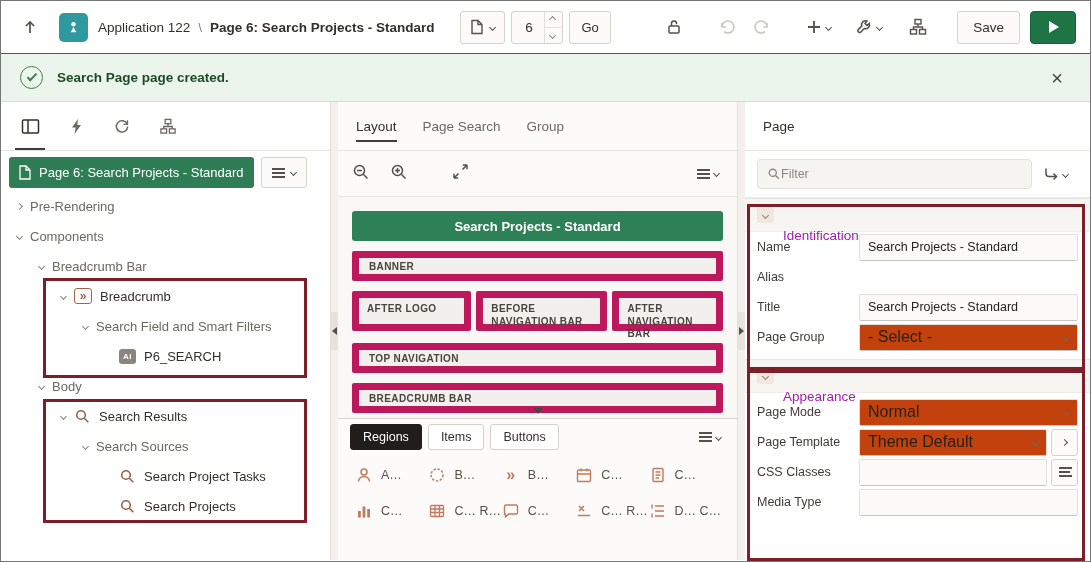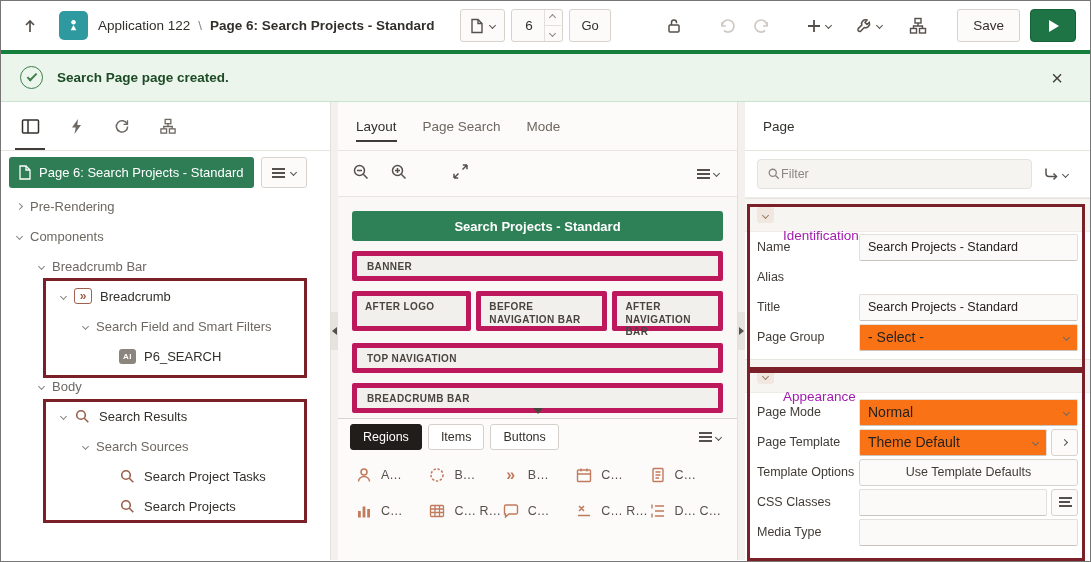--- a/index.html
+++ b/index.html
@@ -9,21 +9,21 @@
 
   
   .chev { display:inline-block; width:7px; height:7px; border-right:1.6px solid currentColor; border-bottom:1.6px solid currentColor; transform:rotate(45deg); }
   .chev.r { transform:rotate(-45deg); }
   .chev.sm { width:5px; height:5px; border-width:1.4px; }
   .burger { display:inline-block; width:13px; height:2px; background:currentColor; position:relative; }
   .burger::before,.burger::after { content:""; position:absolute; left:0; width:13px; height:2px; background:currentColor; }
   .burger::before { top:-4px; } .burger::after { top:4px; }
 
   
-  .topbar { height:53px; border-bottom:4px solid #15803d; display:flex; align-items:center; padding:0 14px; color:#55504B; }
+  .topbar { height:53px; border-bottom:1px solid #15803d; display:flex; align-items:center; padding:0 14px; color:#55504B; }
   .icon-btn { display:flex; align-items:center; justify-content:center; height:33px; min-width:30px; color:#55504B; cursor:pointer; gap:4px; }
   .app-icon { width:29px; height:29px; border-radius:5px; background:#2E9AA0; display:flex; align-items:center; justify-content:center; margin:0 10px 0 14px; }
   .crumbs { display:flex; align-items:center; gap:8px; font-size:13.5px; color:#33302C; white-space:nowrap; }
   .crumbs .sep { color:#8D8680; }
   .crumbs .page { font-weight:bold; }
   .pg-group { display:flex; align-items:center; margin-left:26px; gap:6px; }
   .ctl { height:33px; border:1px solid #D7D2CC; background:#FCFBFA; border-radius:3px; display:flex; align-items:center; justify-content:center; color:#55504B; }
   .pg-btn { padding:0 9px; gap:6px; }
   .num-wrap { width:52px; padding:0; }
   .num-wrap input { width:30px; height:100%; border:0; background:transparent; text-align:center; font-size:13.5px; color:#33302C; font-family:inherit; }
@@ -76,21 +76,21 @@
   .center { width:400px; display:flex; flex-direction:column; background:#FCFBFA; border-right:1px solid #E3DFDA; }
   .ctabs { padding:8px 18px; gap:26px; font-size:13.5px; color:#6E6862; }
   .ctab { height:100%; display:flex; align-items:center; cursor:pointer; position:relative; }
   .ctab.active { color:#33302C; }
   .ctab.active::after { content:""; position:absolute; bottom:0; left:0; right:0; height:2px; background:#403B36; }
   .ctoolbar { height:46px; border-bottom:1px solid #E8E4DF; display:flex; align-items:center; padding:0 14px; gap:20px; color:#55504B; }
   .ctoolbar .expand { margin-left:24px; }
   .ctoolbar .menu { margin-left:auto; }
   .canvas { height:221px; background:#FAF8F6; padding:14px 14px 0; position:relative; overflow:hidden; }
   .page-title-bar { height:30px; background:#2E8157; border-radius:3px; color:#fff; font-size:13px; font-weight:bold; display:flex; align-items:center; justify-content:center; cursor:pointer; }
-  .region { background:#F2F0ED; border:5px solid #be185d; border-radius:2px; font-size:10px; font-weight:bold; letter-spacing:.4px; color:#4A443E; cursor:pointer; }
+  .region { background:#F2F0ED; border:7px solid #be185d; border-radius:2px; font-size:10px; font-weight:bold; letter-spacing:.4px; color:#4A443E; cursor:pointer; }
   .region.bar { height:30px; margin-top:10px; display:flex; align-items:center; padding:0 10px; }
   .region-row { display:flex; gap:5px; margin-top:10px; }
   .region.cell { height:40px; padding:5px 8px; line-height:1.25; }
   .w1{width:121px;} .w2{width:133px;} .w3{width:112px;}
   .canvas-splitter { position:absolute; bottom:4px; left:50%; transform:translateX(-50%); width:0; height:0; border-top:6px solid #4A443E; border-left:5px solid transparent; border-right:5px solid transparent; }
   .gallery { height:142px; border-top:1px solid #D9D4CF; background:#FCFBFA; display:flex; flex-direction:column; }
   .gtabs { height:36px; display:flex; align-items:center; padding:0 12px; gap:6px; }
   .pill { height:26px; border-radius:3px; display:flex; align-items:center; padding:0 12px; font-size:12.5px; cursor:pointer; border:1px solid #D5D0CB; background:#fff; color:#33302C; }
   .pill.active { background:#201D1A; border-color:#201D1A; color:#fff; }
   .gtabs .menu { margin-left:auto; color:#55504B; }
@@ -107,21 +107,21 @@
   .filter-box input::placeholder { color:#8D8680; }
   .goto-btn { width:46px; display:flex; align-items:center; justify-content:center; gap:4px; color:#55504B; cursor:pointer; }
   .rbody { flex:1; overflow:hidden; }
   .sec-hdr { height:34px; background:#F7F5F2; border-top:1px solid #E8E4DF; border-bottom:1px solid #EFEBE6; display:flex; align-items:center; gap:9px; padding:0 12px; cursor:pointer; }
   .sec-chev { width:17px; height:16px; background:#F0E8E0; border-radius:3px; display:flex; align-items:center; justify-content:center; color:#9C7B5F; }
   .sec-title { font-size:13.5px; font-weight:normal; color:#a21caf;margin-top:40px; }
   .frow { display:flex; align-items:center; padding:3px 12px; height:30px; }
   .flabel { width:102px; flex:none; font-size:12.5px; color:#403B36; }
   .fctl { flex:1; display:flex; align-items:center; gap:4px; }
   .tinput { flex:1; height:27px; background:#FBFAF8; border:1px solid #E3DFDA; border-bottom-color:#C9C4BE; border-radius:2px; font-size:12.5px; color:#262220; padding:0 8px; font-family:inherit; outline:none; min-width:0; }
-  .selbox { flex:1; height:27px; background:#f97316; border:1px solid #E3DFDA; border-bottom-color:#C9C4BE; border-radius:2px; display:flex; align-items:center; padding:0 8px; font-size:14px; color:#262220; cursor:pointer; }
+  .selbox { flex:1; height:27px; background:#c2410c; border:1px solid #E3DFDA; border-bottom-color:#C9C4BE; border-radius:2px; display:flex; align-items:center; padding:0 8px; font-size:16px; color:#262220; cursor:pointer; }
   .selbox .chev { margin-left:auto; color:#6E6862; }
   .sq-btn { width:27px; height:27px; flex:none; border:1px solid #D7D2CC; background:#FCFBFA; border-radius:3px; display:flex; align-items:center; justify-content:center; color:#55504B; cursor:pointer; }
   .wide-btn { flex:1; height:27px; border:1px solid #D7D2CC; background:#FCFBFA; border-radius:3px; display:flex; align-items:center; justify-content:center; font-size:12.5px; color:#403B36; cursor:pointer; }
 
   
   .anno { position:absolute; border:3px solid #7B2028; pointer-events:none; z-index:40; }
 </style>
 </head>
 <body>
 
@@ -327,21 +327,21 @@
     <div class="split">
       <div class="handle">
           <span class="tri-l"></span>
         </div>
     </div>
 
     <div class="center">
       <div class="pane-hdr ctabs">
         <div class="ctab active">Layout</div>
         <div class="ctab">Page Search</div>
-        <div class="ctab">Mode</div>
+        <div class="ctab">Group</div>
       </div>
 
       <div class="ctoolbar">
         <span>
           <svg width="18" height="18" viewBox="0 0 18 18" fill="none" stroke="currentColor" stroke-width="1.5">
               <circle cx="7.5" cy="7.5" r="5"></circle>
               <path d="M11.3 11.3 L15.5 15.5 M5 7.5 h5"></path>
             </svg>
         </span>
         <span>
@@ -553,26 +553,20 @@
             <div class="selbox">
               <span>Theme Default</span>
               <span class="chev sm"></span>
             </div>
             <div class="sq-btn">
                 <span class="chev sm r"></span>
               </div>
           </div>
         </div>
         <div class="frow">
-          <span class="flabel">Template Options</span>
-          <div class="fctl">
-            <div class="wide-btn">Use Template Defaults</div>
-          </div>
-        </div>
-        <div class="frow">
           <span class="flabel">CSS Classes</span>
           <div class="fctl">
             <input class="tinput" value="" style="">
             <div class="sq-btn">
                 <span class="burger" style="width:11px"></span>
               </div>
           </div>
         </div>
         <div class="frow">
           <span class="flabel">Media Type</span>

